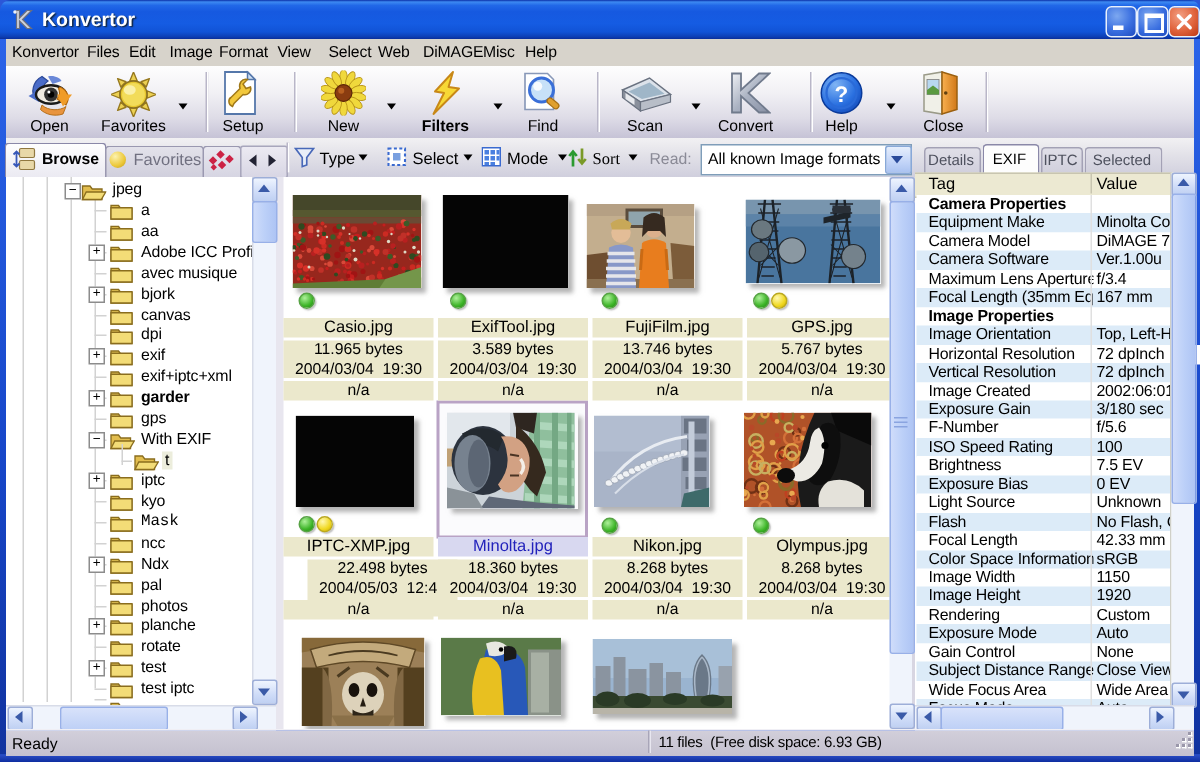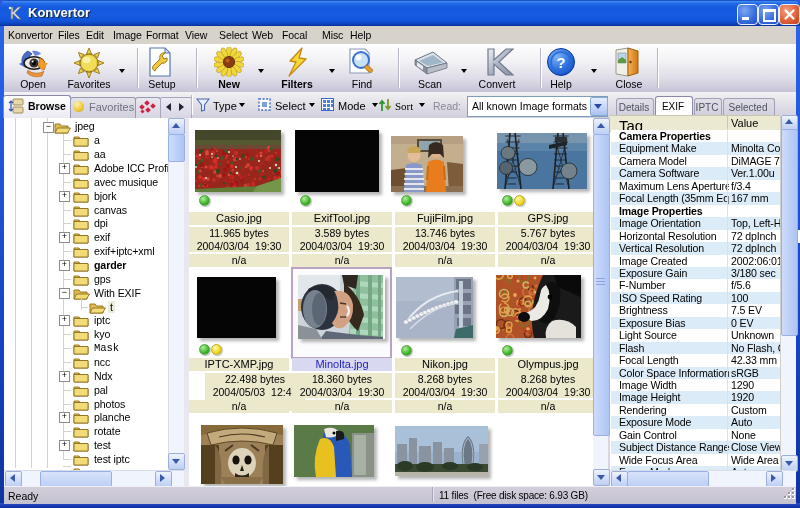--- a/index.html
+++ b/index.html
@@ -43,21 +43,21 @@
     </svg></div>
 <div class="a" style="left:4px;top:26px;width:792px;height:18px;background:#d7d3cb;border-bottom:1px solid #c0bdb5;"></div>
 <div class="a menu" style="left:8px;top:29px;">Konvertor</div>
 <div class="a menu" style="left:58px;top:29px;">Files</div>
 <div class="a menu" style="left:86px;top:29px;">Edit</div>
 <div class="a menu" style="left:113px;top:29px;">Image</div>
 <div class="a menu" style="left:146px;top:29px;">Format</div>
 <div class="a menu" style="left:185px;top:29px;">View</div>
 <div class="a menu" style="left:219px;top:29px;">Select</div>
 <div class="a menu" style="left:252px;top:29px;">Web</div>
-<div class="a menu" style="left:282px;top:29px;">Focal</div>
+<div class="a menu" style="left:282px;top:29px;">DiMAGE</div>
 <div class="a menu" style="left:322px;top:29px;">Misc</div>
 <div class="a menu" style="left:350px;top:29px;">Help</div>
 <div class="a" style="left:4px;top:44px;width:792px;height:48px;background:linear-gradient(#fefefe,#f1f0f4 38%,#dedce7 72%,#c6c3d6 100%);border-bottom:1px solid #a5a2b8;"></div>
 <div class="sep" style="left:137px;top:48px;height:40px;"></div>
 <div class="sep" style="left:196px;top:48px;height:40px;"></div>
 <div class="sep" style="left:398px;top:48px;height:40px;"></div>
 <div class="sep" style="left:540px;top:48px;height:40px;"></div>
 <div class="sep" style="left:657px;top:48px;height:40px;"></div>
 <div class="a" style="left:18px;top:50px;"><svg width="32" height="28" viewBox="0 0 32 28">
 <path d="M10 1 C4 4 2 12 6 16 L12 12 C10 9 11 6 14 4 Z" fill="#4a6cc8" stroke="#2a4898" stroke-width="0.8"></path>
@@ -108,21 +108,21 @@
         <ellipse cx="15" cy="4.6" rx="2.5" ry="5.2" transform="rotate(206 15 15)"></ellipse>
         <ellipse cx="15" cy="4.6" rx="2.5" ry="5.2" transform="rotate(231 15 15)"></ellipse>
         <ellipse cx="15" cy="4.6" rx="2.5" ry="5.2" transform="rotate(257 15 15)"></ellipse>
         <ellipse cx="15" cy="4.6" rx="2.5" ry="5.2" transform="rotate(283 15 15)"></ellipse>
         <ellipse cx="15" cy="4.6" rx="2.5" ry="5.2" transform="rotate(309 15 15)"></ellipse>
         <ellipse cx="15" cy="4.6" rx="2.5" ry="5.2" transform="rotate(334 15 15)"></ellipse>
       </g>
 <circle cx="15" cy="15" r="5.6" fill="#8a3c10" stroke="#5e2806" stroke-width="0.8"></circle>
 <circle cx="13.5" cy="13.5" r="2" fill="#b86020"></circle>
 </svg></div>
-<div class="tb-btn" style="left:189px;top:78px;width:80px;font-weight:bold;">New</div>
+<div class="tb-btn" style="left:189px;top:78px;width:80px;">New</div>
 <div class="dd" style="left:258px;top:69px;"></div>
 <div class="a" style="left:282px;top:47px;"><svg width="30" height="30" viewBox="0 0 30 30">
 <path d="M20 1 L8 14 L14 15 L7 29 L24 12 L17 11 Z" fill="#f7d835" stroke="#c88818" stroke-width="1.3" stroke-linejoin="round"></path>
 </svg></div>
 <div class="tb-btn" style="left:257px;top:78px;width:80px;font-weight:bold;">Filters</div>
 <div class="dd" style="left:329px;top:69px;"></div>
 <div class="a" style="left:347px;top:47px;"><svg width="30" height="30" viewBox="0 0 30 30">
 <path d="M3 2 L18 2 L22 6 L22 26 L3 26 Z" fill="#fff" stroke="#8898b8" stroke-width="1.1"></path>
 <circle cx="14" cy="13" r="8" fill="rgba(180,215,245,.75)" stroke="#3a6fd8" stroke-width="2"></circle>
 <circle cx="11.5" cy="10.5" r="3" fill="rgba(255,255,255,.85)"></circle>
@@ -904,21 +904,21 @@
 <div class="a" style="left:593px;top:118px;width:15px;height:366px;background:#f0f4fc;"></div>
 <div class="sb-up" style="left:593px;top:118px;width:15px;height:15px;"></div>
 <div class="arr" style="left:597px;top:123px;border-left:4px solid transparent;border-right:4px solid transparent;border-bottom:5px solid #3a5aa8;"></div>
 <div class="sb-dn" style="left:593px;top:469px;width:15px;height:15px;"></div>
 <div class="arr" style="left:597px;top:475px;border-left:4px solid transparent;border-right:4px solid transparent;border-top:5px solid #3a5aa8;"></div>
 <div class="a" style="left:593px;top:134px;width:15px;height:300px;background:linear-gradient(90deg,#cfdcfa,#bcd0f8 50%,#aec4f4);border:1px solid #98b0e8;border-radius:2px;"></div>
 <div class="a" style="left:596px;top:278px;width:9px;height:1px;background:#8aa4e0;"></div>
 <div class="a" style="left:596px;top:281px;width:9px;height:1px;background:#8aa4e0;"></div>
 <div class="a" style="left:596px;top:284px;width:9px;height:1px;background:#8aa4e0;"></div>
 <div class="a" style="left:610px;top:115px;width:171px;height:15px;background:#ece9d2;border:1px solid #c8c5b0;border-left:none;"></div>
-<div class="a" style="left:619px;top:117px;font-size:15px;color:#000;">Tag</div>
+<div class="a" style="left:619px;top:117px;font-size:11px;color:#000;">Tag</div>
 <div class="a" style="left:731px;top:117px;font-size:11px;color:#000;">Value</div>
 <div class="a" style="left:727px;top:116px;width:1px;height:13px;background:#c8c5b0;"></div>
 <div class="exrow" style="top:130.0px;height:13.0px;background:#ffffff;font-weight:bold;">
     <span class="t">Camera Properties</span>
     <span class="v"></span>
   </div>
 <div class="exrow" style="top:142.4px;height:13.0px;background:#dcebf8;">
     <span class="t">Equipment Make</span>
     <span class="v">Minolta Co.,</span>
   </div>
@@ -989,21 +989,21 @@
 <div class="exrow" style="top:354.1px;height:13.0px;background:#ffffff;">
     <span class="t">Focal Length</span>
     <span class="v">42.33 mm</span>
   </div>
 <div class="exrow" style="top:366.5px;height:13.0px;background:#dcebf8;">
     <span class="t">Color Space Information</span>
     <span class="v">sRGB</span>
   </div>
 <div class="exrow" style="top:379.0px;height:13.0px;background:#ffffff;">
     <span class="t">Image Width</span>
-    <span class="v">1290</span>
+    <span class="v">1150</span>
   </div>
 <div class="exrow" style="top:391.4px;height:13.0px;background:#dcebf8;">
     <span class="t">Image Height</span>
     <span class="v">1920</span>
   </div>
 <div class="exrow" style="top:403.9px;height:13.0px;background:#ffffff;">
     <span class="t">Rendering</span>
     <span class="v">Custom</span>
   </div>
 <div class="exrow" style="top:416.3px;height:13.0px;background:#dcebf8;">

